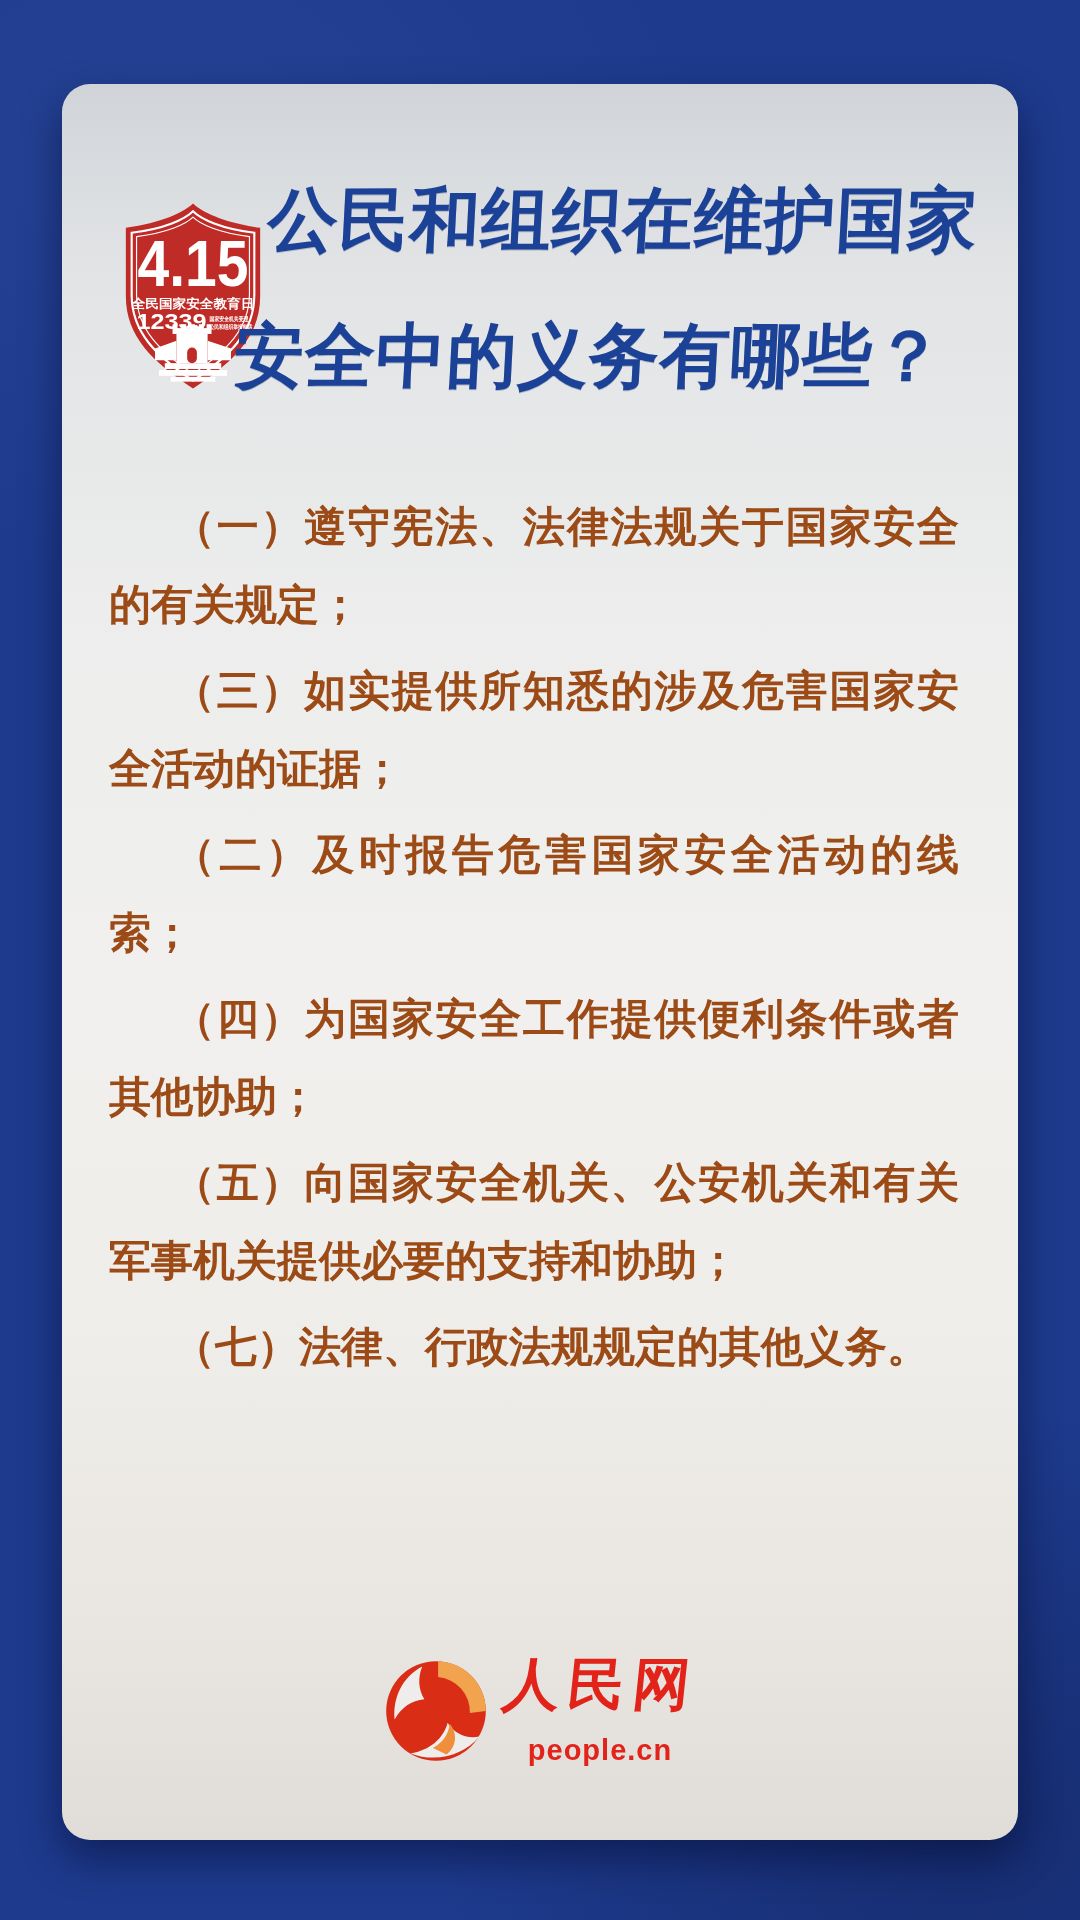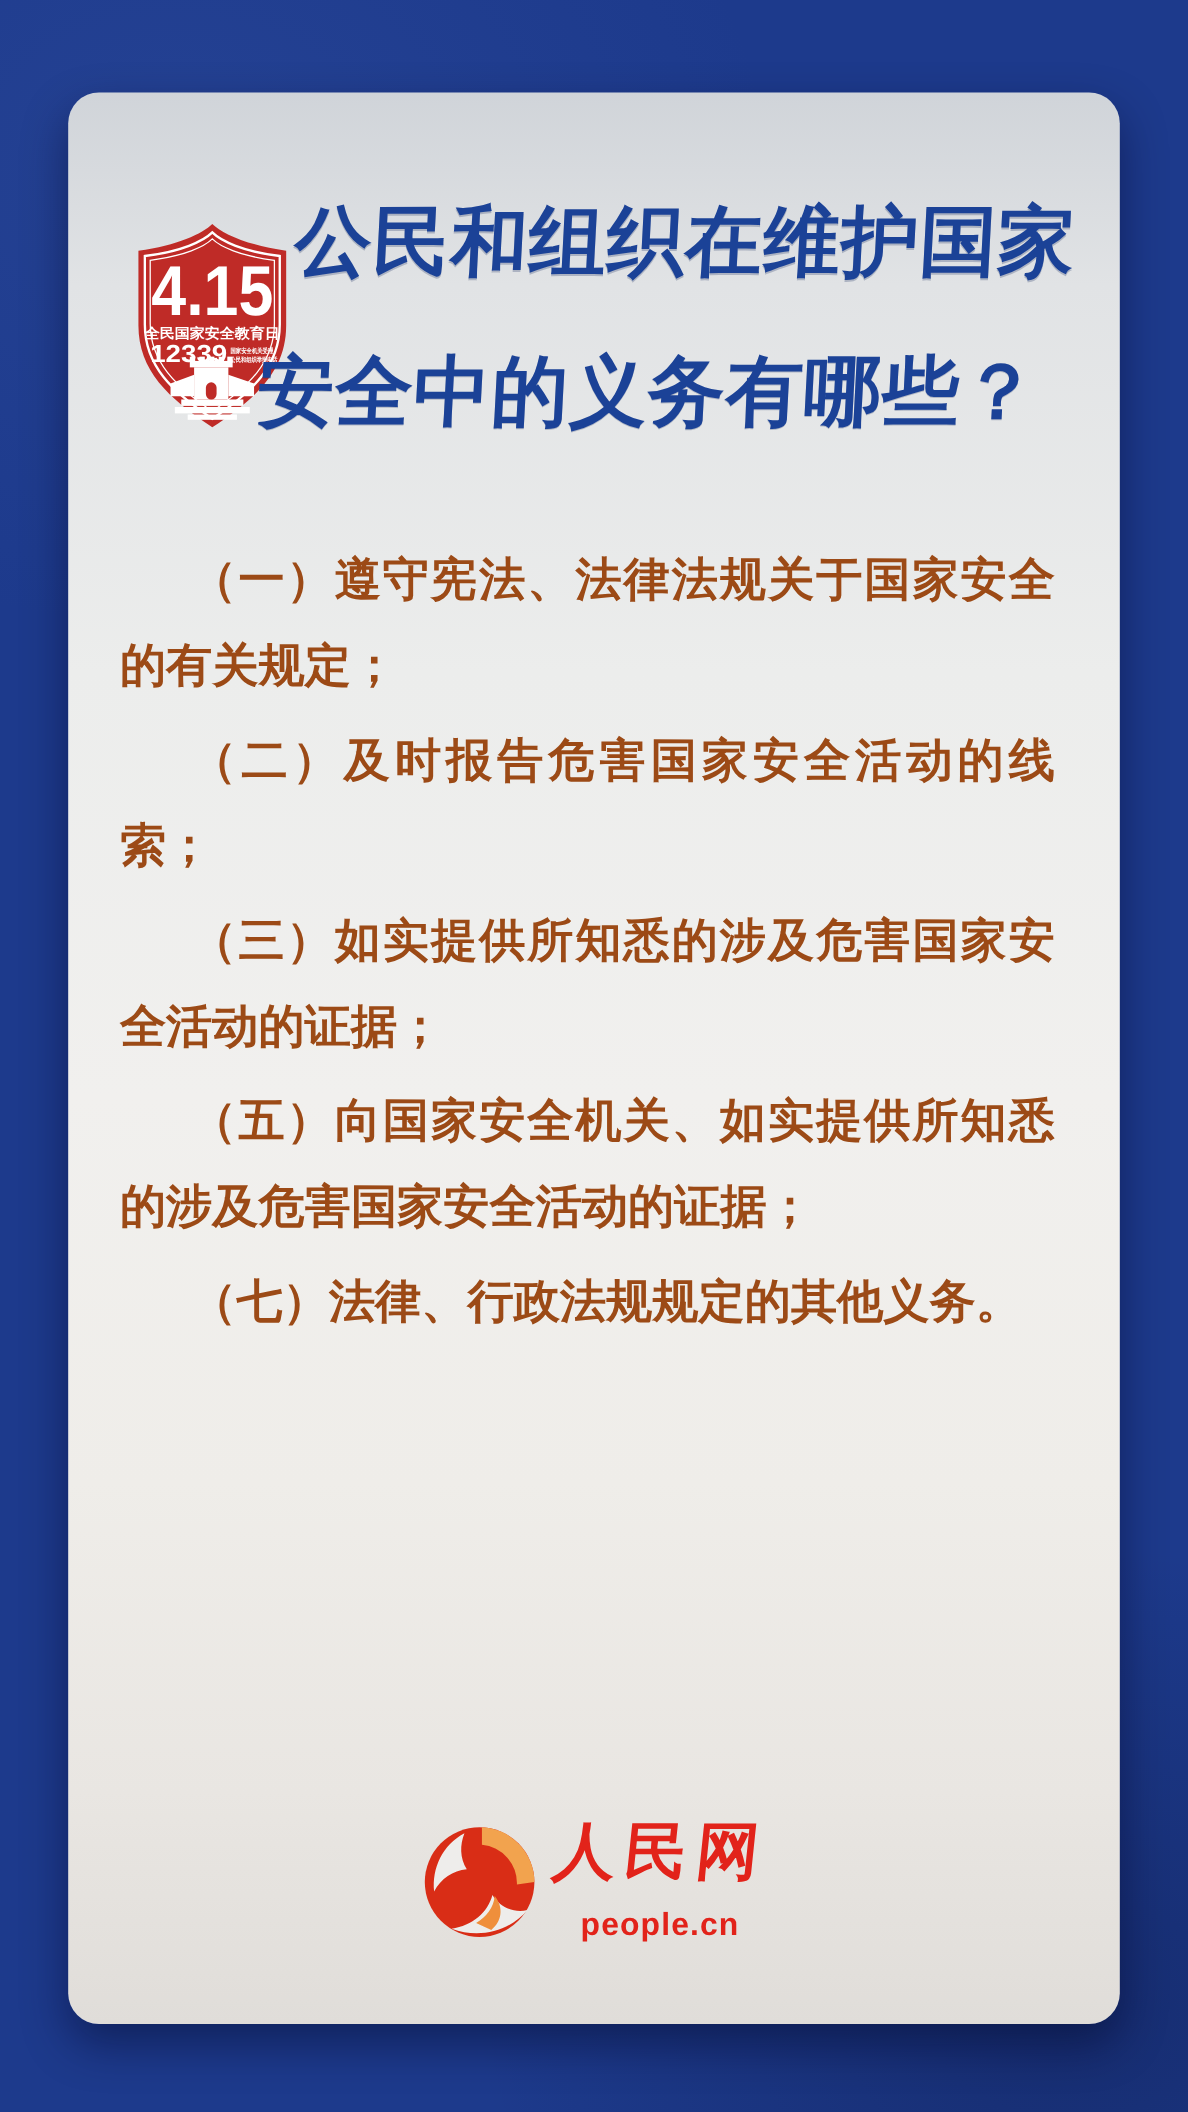--- a/index.html
+++ b/index.html
@@ -88,23 +88,24 @@
         <rect x="52" y="181" width="46" height="5"></rect>
       </g>
       <rect x="69" y="151" width="10" height="16" rx="5" fill="#bf2b27"></rect>
     </svg>
 
     <div class="title-line l1">公民和组织在维护国家</div>
     <div class="title-line l2">安全中的义务有哪些？</div>
 
     <div class="body-text">
       <p>（一）遵守宪法、法律法规关于国家安全的有关规定；</p>
+      <p>（三）如实提供所知悉的涉及危害国家安全活动的证据；</p>
       <p>（二）及时报告危害国家安全活动的线索；</p>
-      <p>（三）如实提供所知悉的涉及危害国家安全活动的证据；</p>
-      <p>（五）向国家安全机关、如实提供所知悉的涉及危害国家安全活动的证据；</p>
+      <p>（四）为国家安全工作提供便利条件或者其他协助；</p>
+      <p>（五）向国家安全机关、公安机关和有关军事机关提供必要的支持和协助；</p>
       <p>（七）法律、行政法规规定的其他义务。</p>
     </div>
 
     <div class="logo-row">
       <svg class="logo-globe" viewBox="0 0 100 100" aria-hidden="true">
         <circle cx="50" cy="50" r="47" fill="#d92d16"></circle>
         <path d="M52,3 A47,47 0 0 1 97,50 L82,52 A33,33 0 0 0 52,18 Z" fill="#f2a34e"></path>
         <path d="M37,8 C18,18 9,38 11,58 C17,47 27,40 39,39 C33,29 33,18 37,8 Z" fill="#eeedeb"></path>
         <path d="M26,90 C44,87 57,76 61,61 C67,71 79,77 91,74 C76,92 50,99 26,90 Z" fill="#eeedeb"></path>
         <path d="M47,85 C56,80 62,72 63,62 C71,72 69,84 60,91 Z" fill="#ef8f3c"></path>

